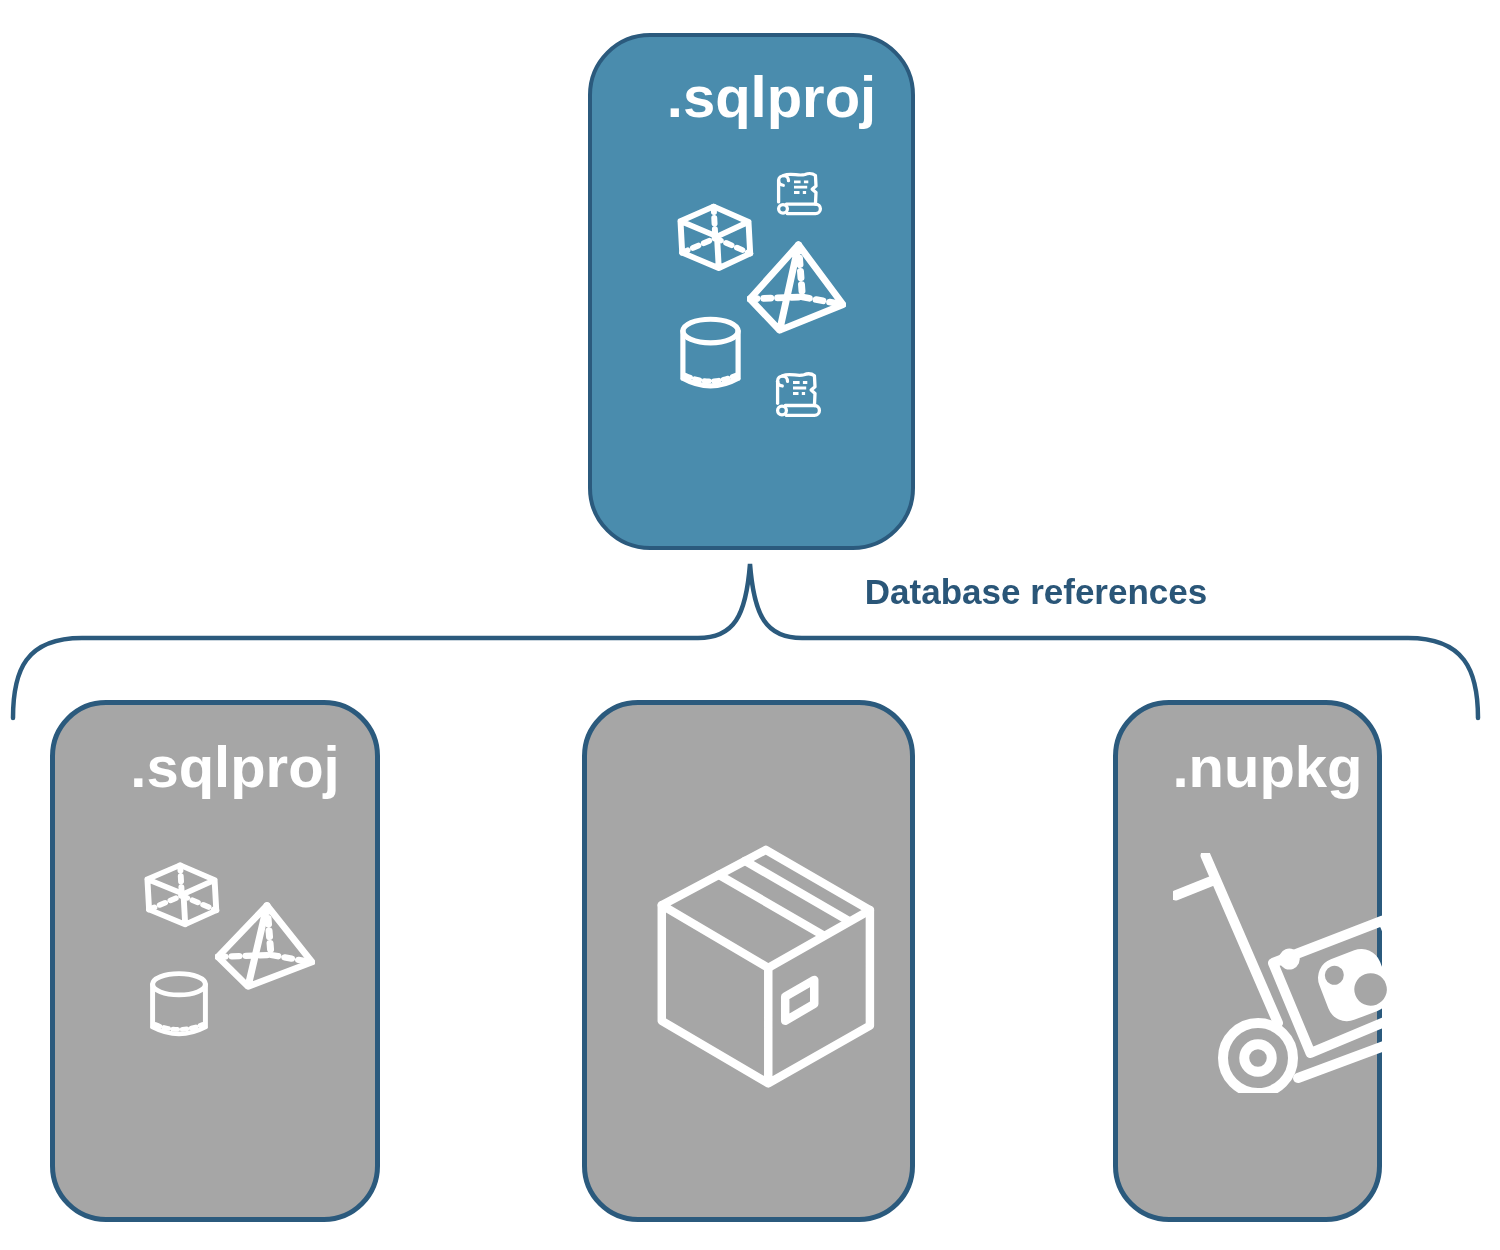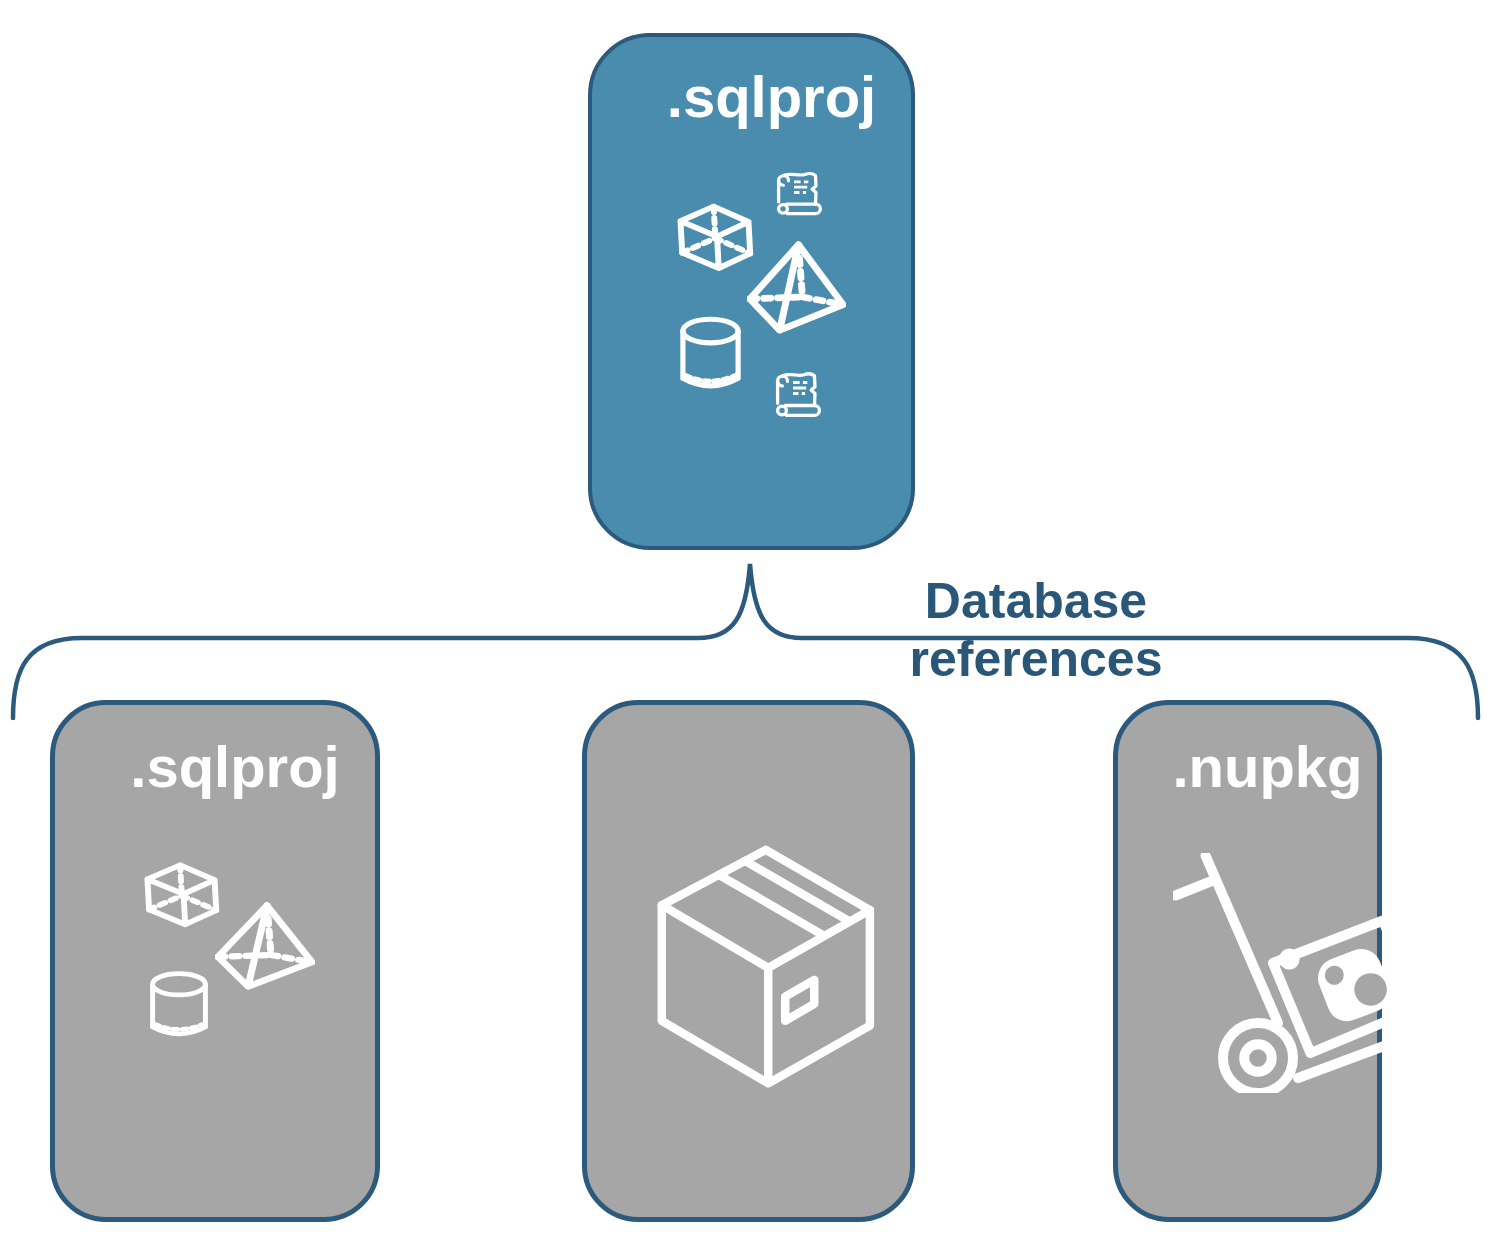--- a/index.html
+++ b/index.html
@@ -9,21 +9,21 @@
   .node .label{text-align:center;font-weight:bold;color:#ffffff;letter-spacing:0px;}
   #root-node{left:588px;top:33px;width:327px;height:517px;background:#4a8cad;
              border:4px solid #2b5a7d;border-radius:62px;}
   #root-node .label{margin-top:26px;font-size:58px;}
   .child{top:700px;height:522px;background:#a6a6a6;border:5px solid #2b5a7d;border-radius:56px;}
   #child-sqlproj{left:50px;width:330px;}
   #child-dacpac{left:582px;width:333px;}
   #child-nupkg{left:1113px;width:269px;}
   .child .label{margin-top:28px;font-size:58px;}
   #branch-label{position:absolute;left:800px;top:572px;width:472px;text-align:center;
-                font-size:50px;font-weight:bold;color:#2a5678;}
+                font-size:35px;font-weight:bold;color:#2a5678;}
   #brace-svg{position:absolute;left:0;top:0;pointer-events:none;}
   svg.icon{position:absolute;}
   
   #root-node .i-cube{left:80px;top:159px;width:85px;height:81px;}
   #root-node .i-scroll1{left:180px;top:130px;width:55px;height:53px;}
   #root-node .i-pyramid{left:155px;top:203px;width:99px;height:95px;}
   #root-node .i-cylinder{left:84px;top:276px;width:69px;height:82px;}
   #root-node .i-scroll2{left:179px;top:330px;width:55px;height:55px;}
   
   #child-sqlproj .i-cube{left:84px;top:150px;width:84px;height:78px;}

